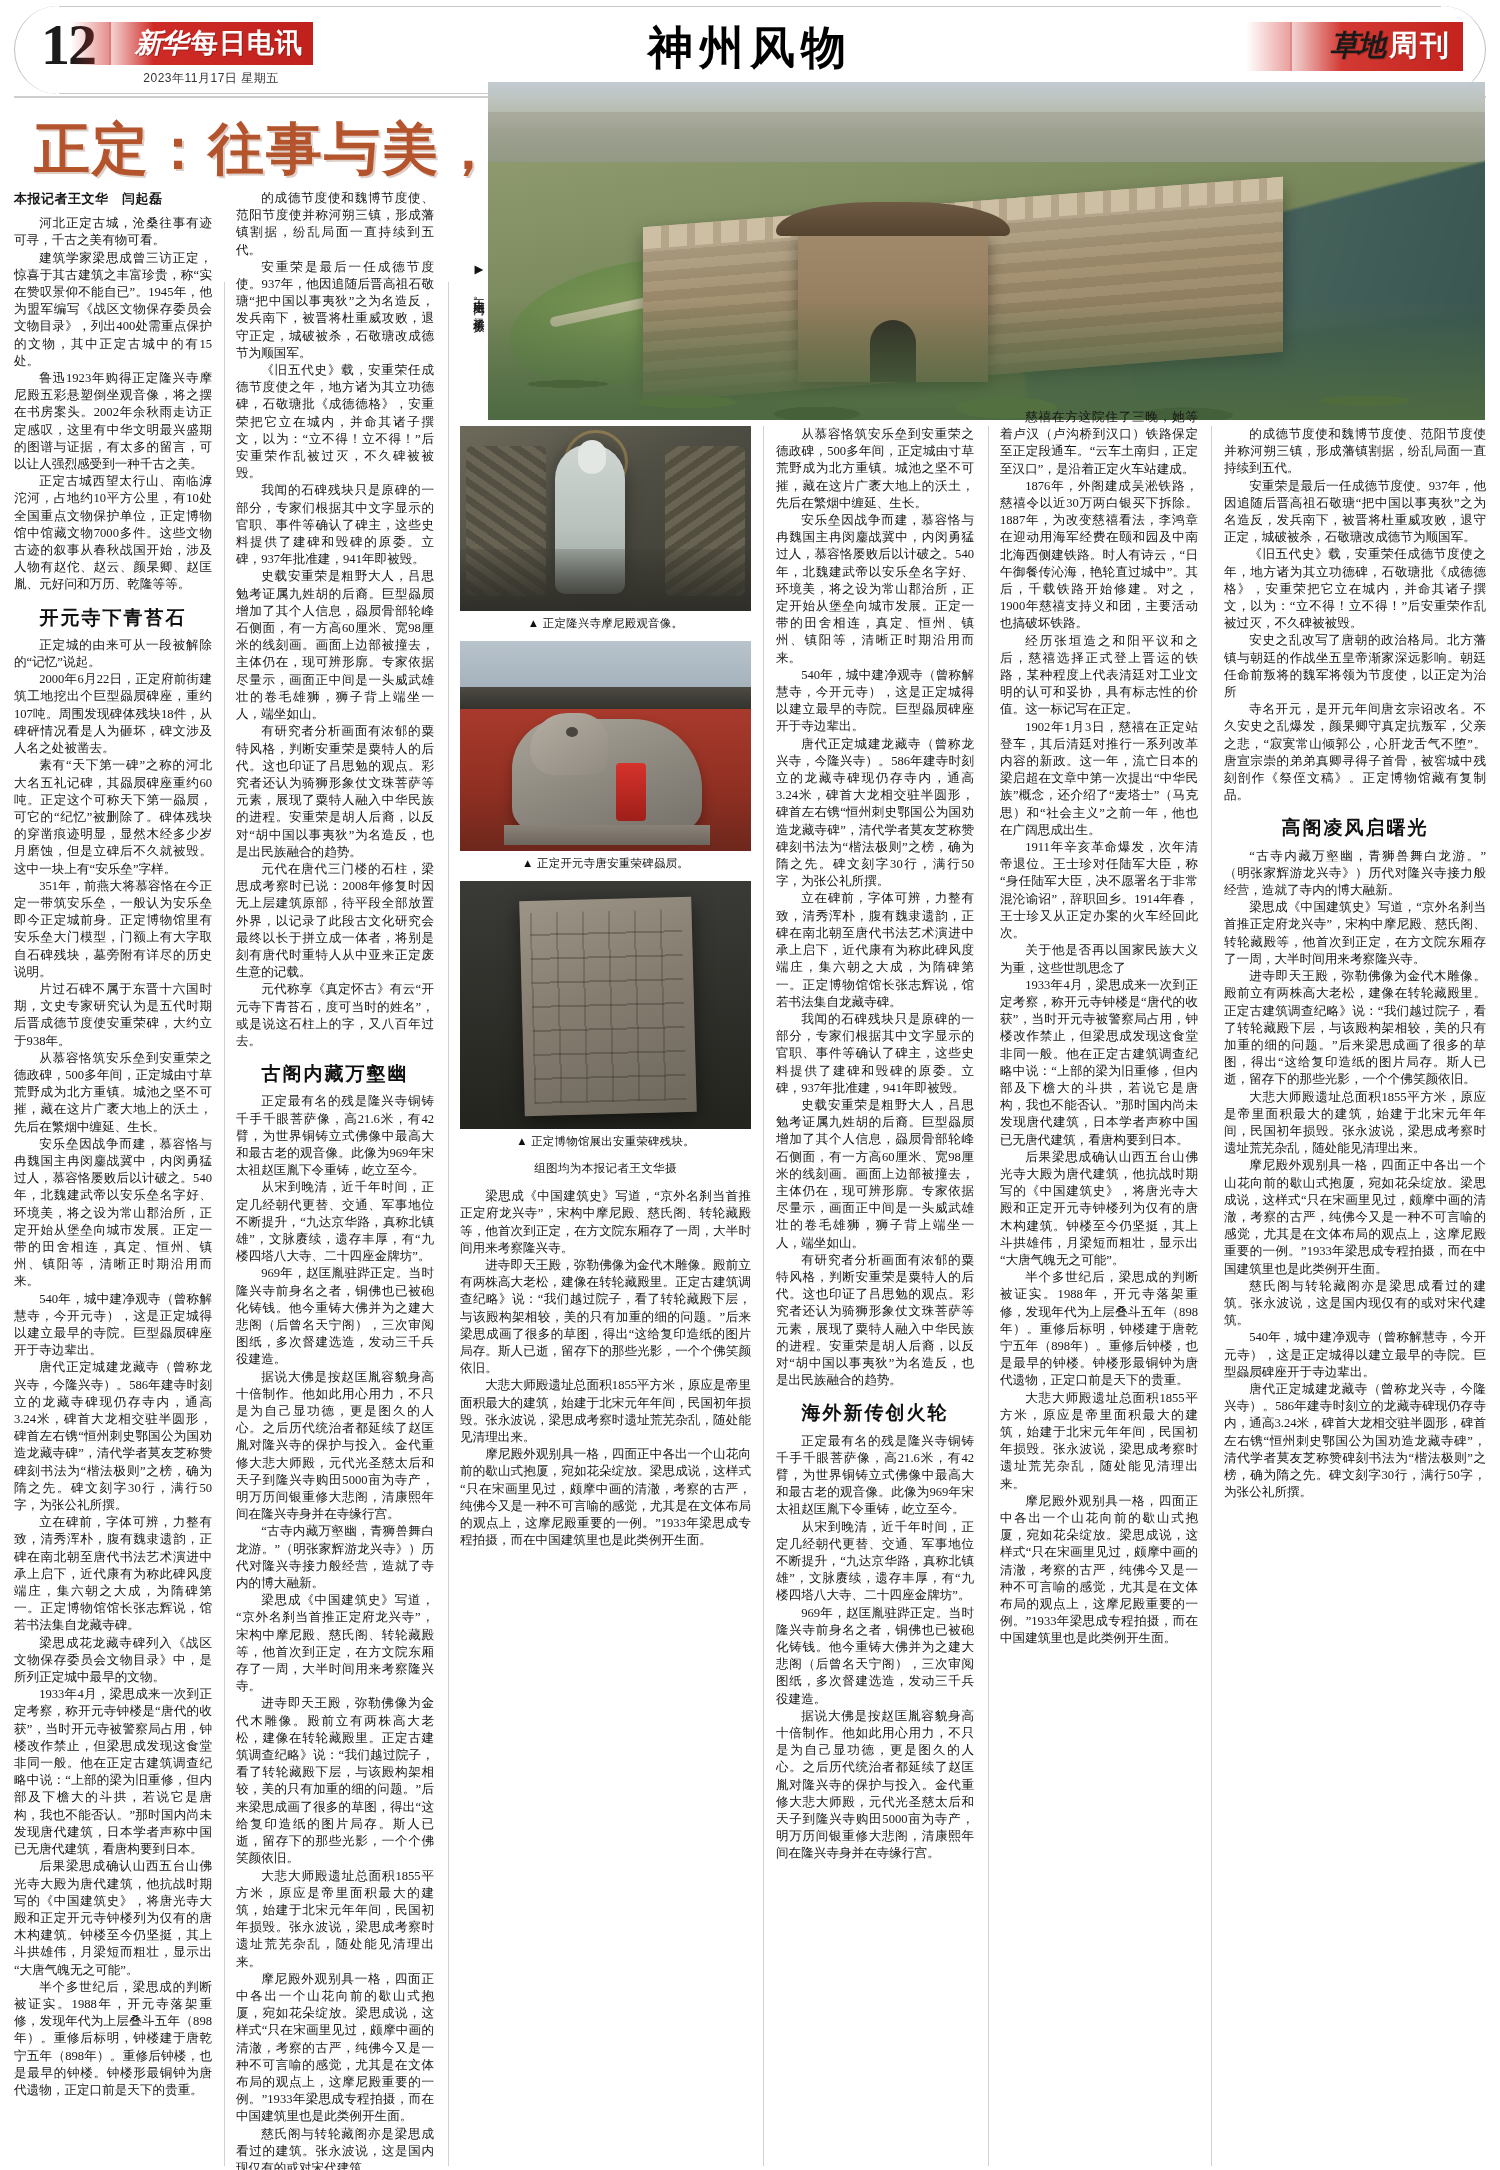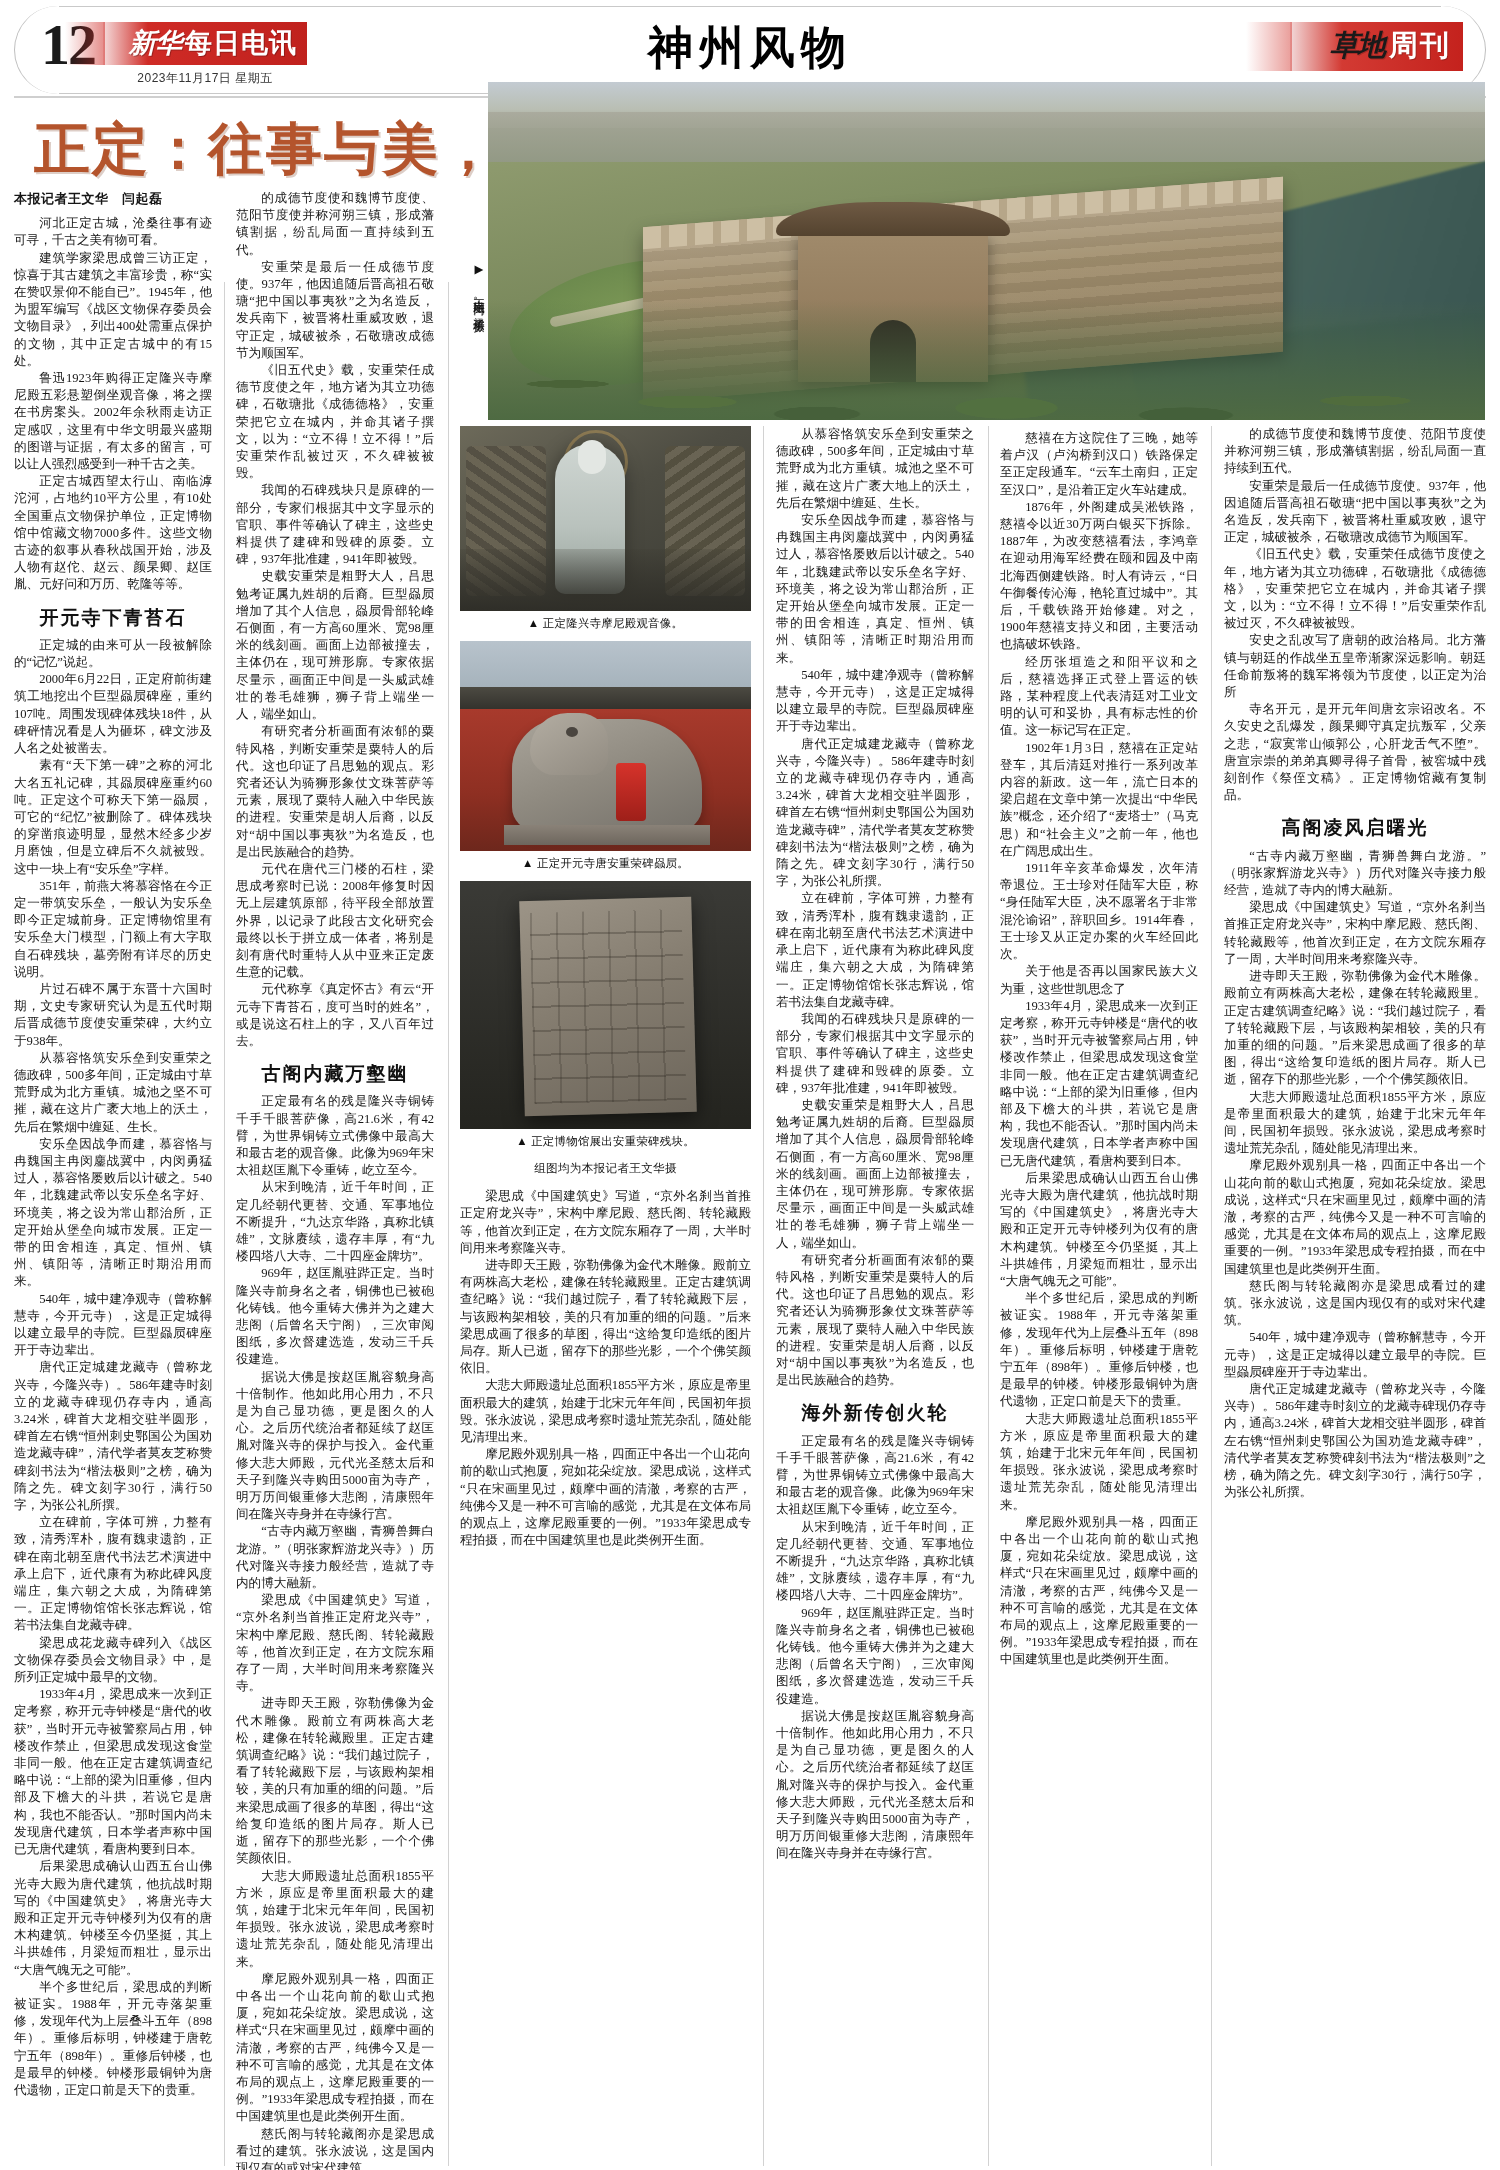--- a/index.html
+++ b/index.html
@@ -32,21 +32,21 @@
   .mast-left{
     position:absolute;left:18px;top:4px;
     display:flex;align-items:flex-start;
   }
   .page-num{
     font-family:"Liberation Serif",serif;
     font-size:58px;line-height:58px;font-weight:700;color:#1b1b1b;
     padding:6px 6px 0 8px;
     letter-spacing:-2px;
   }
-  .logo-wrap{position:relative;margin-left:2px;padding-top:12px;}
+  .logo-wrap{position:relative;margin-left:8px;padding-top:12px;}
   .logo-box{
     background:linear-gradient(90deg,#f5dcdc 0%,#cf2b26 22%,#c0211d 100%);
     padding:3px 10px 4px 26px;
     display:inline-block;
     position:relative;
   }
   .logo-box:before{
     content:"";position:absolute;left:-38px;top:0;bottom:0;width:40px;
     background:linear-gradient(90deg,rgba(207,43,38,0) 0%,rgba(207,43,38,.55) 100%);
   }
@@ -466,21 +466,21 @@
     <p>我闻的石碑残块只是原碑的一部分，专家们根据其中文字显示的官职、事件等确认了碑主，这些史料提供了建碑和毁碑的原委。立碑，937年批准建，941年即被毁。</p>
     <p>史载安重荣是粗野大人，吕思勉考证属九姓胡的后裔。巨型赑屃增加了其个人信息，赑屃骨部轮峰石侧面，有一方高60厘米、宽98厘米的线刻画。画面上边部被撞去，主体仍在，现可辨形廓。专家依据尽量示，画面正中间是一头威武雄壮的卷毛雄狮，狮子背上端坐一人，端坐如山。</p>
     <p>有研究者分析画面有浓郁的粟特风格，判断安重荣是粟特人的后代。这也印证了吕思勉的观点。彩究者还认为骑狮形象仗文珠菩萨等元素，展现了粟特人融入中华民族的进程。安重荣是胡人后裔，以反对“胡中国以事夷狄”为名造反，也是出民族融合的趋势。</p>
     <div class="sub-head">海外新传创火轮</div>
     <p>正定最有名的残是隆兴寺铜铸千手千眼菩萨像，高21.6米，有42臂，为世界铜铸立式佛像中最高大和最古老的观音像。此像为969年宋太祖赵匡胤下令重铸，屹立至今。</p>
     <p>从宋到晚清，近千年时间，正定几经朝代更替、交通、军事地位不断提升，“九达京华路，真称北镇雄”，文脉赓续，遗存丰厚，有“九楼四塔八大寺、二十四座金牌坊”。</p>
     <p>969年，赵匡胤驻跸正定。当时隆兴寺前身名之者，铜佛也已被砲化铸钱。他今重铸大佛并为之建大悲阁（后曾名天宁阁），三次审阅图纸，多次督建选造，发动三千兵役建造。</p>
     <p>据说大佛是按赵匡胤容貌身高十倍制作。他如此用心用力，不只是为自己显功德，更是图久的人心。之后历代统治者都延续了赵匡胤对隆兴寺的保护与投入。金代重修大悲大师殿，元代光圣慈太后和天子到隆兴寺购田5000亩为寺产，明万历间银重修大悲阁，清康熙年间在隆兴寺身并在寺缘行宫。</p>
   </div>
 
-  <div class="col" id="col5" style="top:240px;">
+  <div class="col" id="col5" style="top:219px;">
     <p>慈禧在方这院住了三晚，她等着卢汉（卢沟桥到汉口）铁路保定至正定段通车。“云车土南归，正定至汉口”，是沿着正定火车站建成。</p>
     <p>1876年，外阁建成吴淞铁路，慈禧令以近30万两白银买下拆除。1887年，为改变慈禧看法，李鸿章在迎动用海军经费在颐和园及中南北海西侧建铁路。时人有诗云，“日午御餐传沁海，艳轮直过城中”。其后，千载铁路开始修建。对之，1900年慈禧支持义和团，主要活动也搞破坏铁路。</p>
     <p>经历张垣造之和阳平议和之后，慈禧选择正式登上晋运的铁路，某种程度上代表清廷对工业文明的认可和妥协，具有标志性的价值。这一标记写在正定。</p>
     <p>1902年1月3日，慈禧在正定站登车，其后清廷对推行一系列改革内容的新政。这一年，流亡日本的梁启超在文章中第一次提出“中华民族”概念，还介绍了“麦塔士”（马克思）和“社会主义”之前一年，他也在广阔思成出生。</p>
     <p>1911年辛亥革命爆发，次年清帝退位。王士珍对任陆军大臣，称“身任陆军大臣，决不愿署名于非常混沦谕诏”，辞职回乡。1914年春，王士珍又从正定办案的火车经回此次。</p>
     <p>关于他是否再以国家民族大义为重，这些世凯思念了</p>
     <p>1933年4月，梁思成来一次到正定考察，称开元寺钟楼是“唐代的收获”，当时开元寺被警察局占用，钟楼改作禁止，但梁思成发现这食堂非同一般。他在正定古建筑调查纪略中说：“上部的梁为旧重修，但内部及下檐大的斗拱，若说它是唐构，我也不能否认。”那时国内尚未发现唐代建筑，日本学者声称中国已无唐代建筑，看唐构要到日本。</p>
     <p>后果梁思成确认山西五台山佛光寺大殿为唐代建筑，他抗战时期写的《中国建筑史》，将唐光寺大殿和正定开元寺钟楼列为仅有的唐木构建筑。钟楼至今仍坚挺，其上斗拱雄伟，月梁短而粗壮，显示出“大唐气魄无之可能”。</p>
     <p>半个多世纪后，梁思成的判断被证实。1988年，开元寺落架重修，发现年代为上层叠斗五年（898年）。重修后标明，钟楼建于唐乾宁五年（898年）。重修后钟楼，也是最早的钟楼。钟楼形最铜钟为唐代遗物，正定口前是天下的贵重。</p>
     <p>大悲大师殿遗址总面积1855平方米，原应是帝里面积最大的建筑，始建于北宋元年年间，民国初年损毁。张永波说，梁思成考察时遗址荒芜杂乱，随处能见清理出来。</p>

